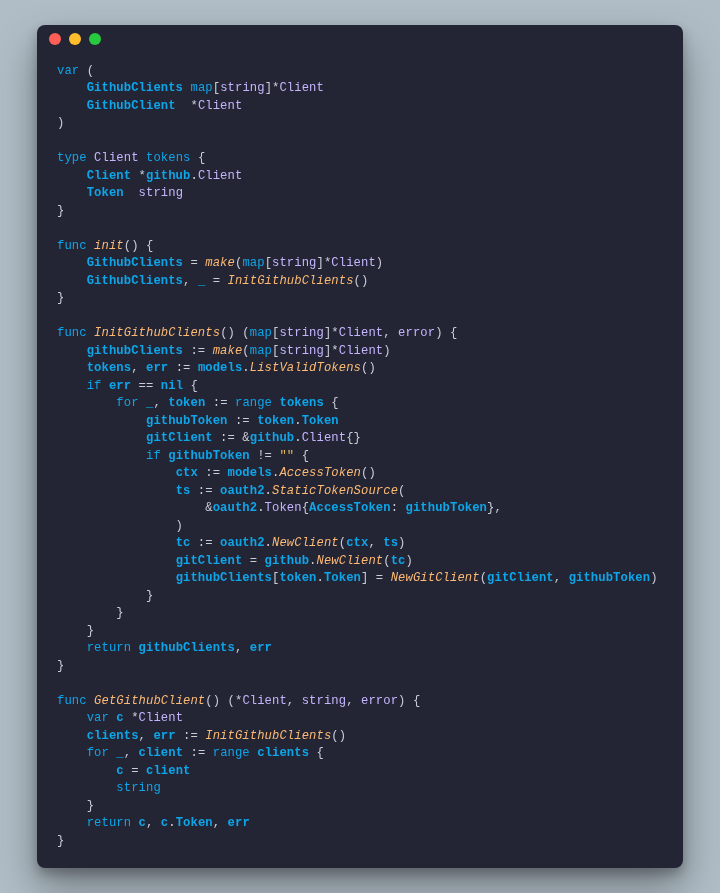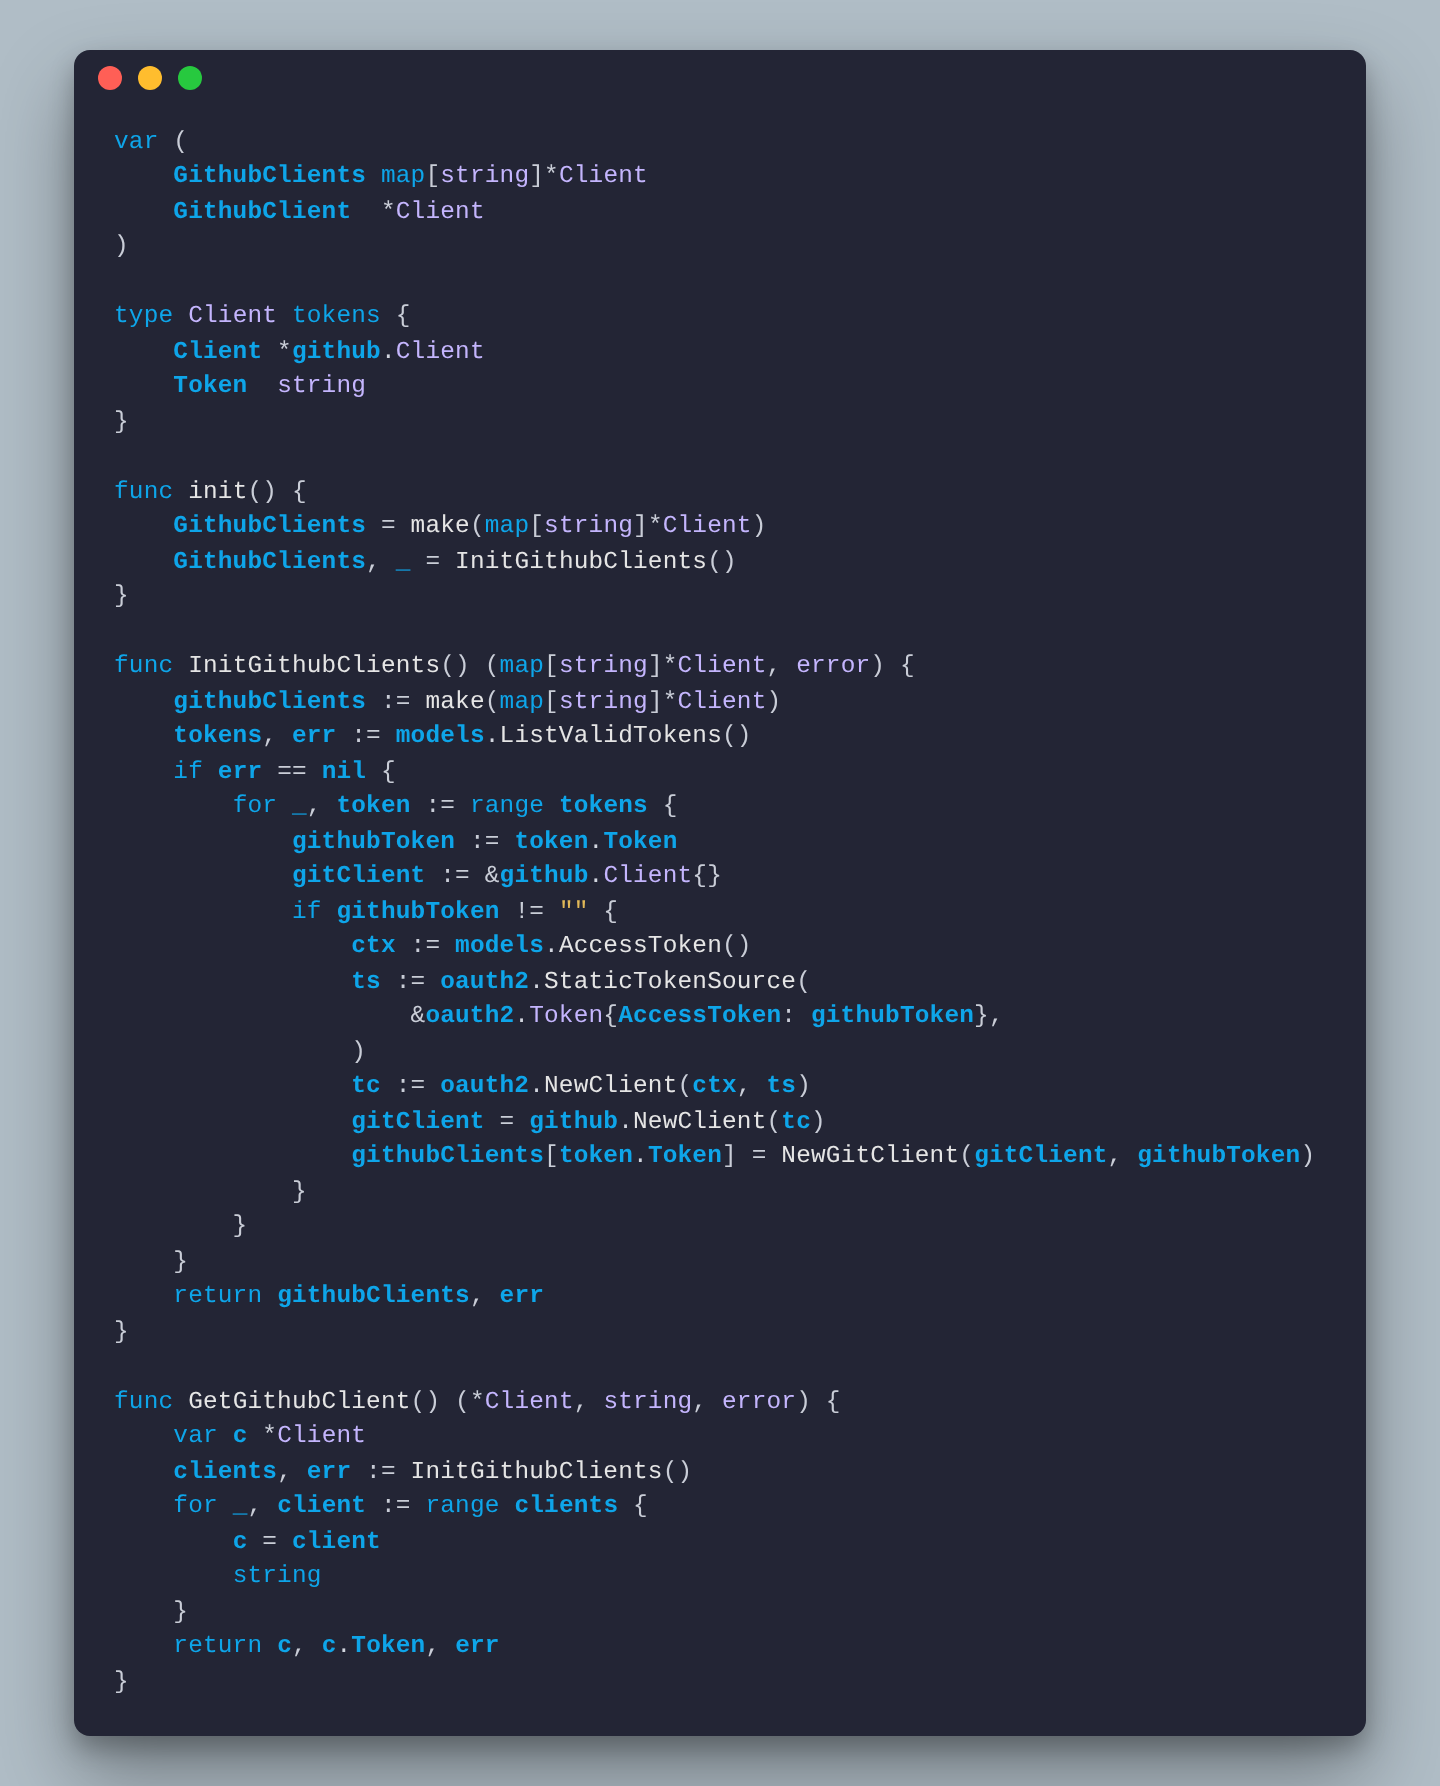--- a/index.html
+++ b/index.html
@@ -41,21 +41,21 @@
     font-size: 12.2px;
     line-height: 17.5px;
     white-space: pre;
     color: #c9cdd7;
     letter-spacing: 0.1px;
   }
   .kw   { color: #0ea5e9; }   
   .id   { color: #0ea5e9; font-weight: bold; }   
   .typ  { color: #c4b5fd; }
   .str  { color: #e2b958; }   
-  .fn   { color: #e5e5e5; }
+  .fn   { color: #fdba74; font-style: italic; }
   .pun  { color: #c9cdd7; }
   .white{ color: #d2d6df; }
 </style>
 </head>
 <body>
 
 <div class="window">
   <div class="titlebar">
     <div class="dot red"></div>
     <div class="dot yellow"></div>

